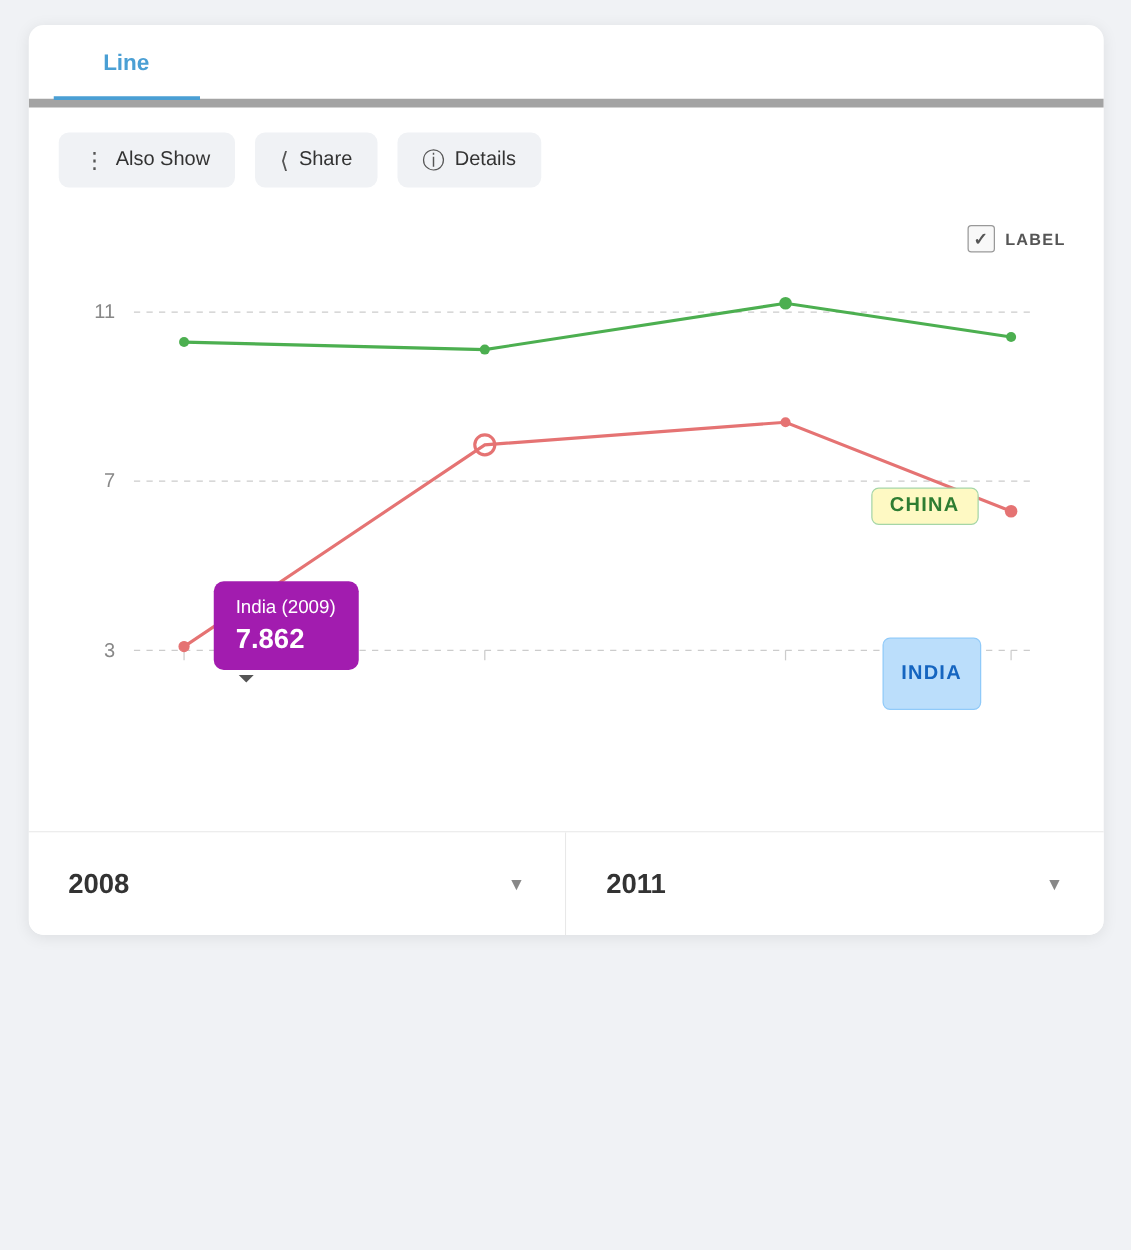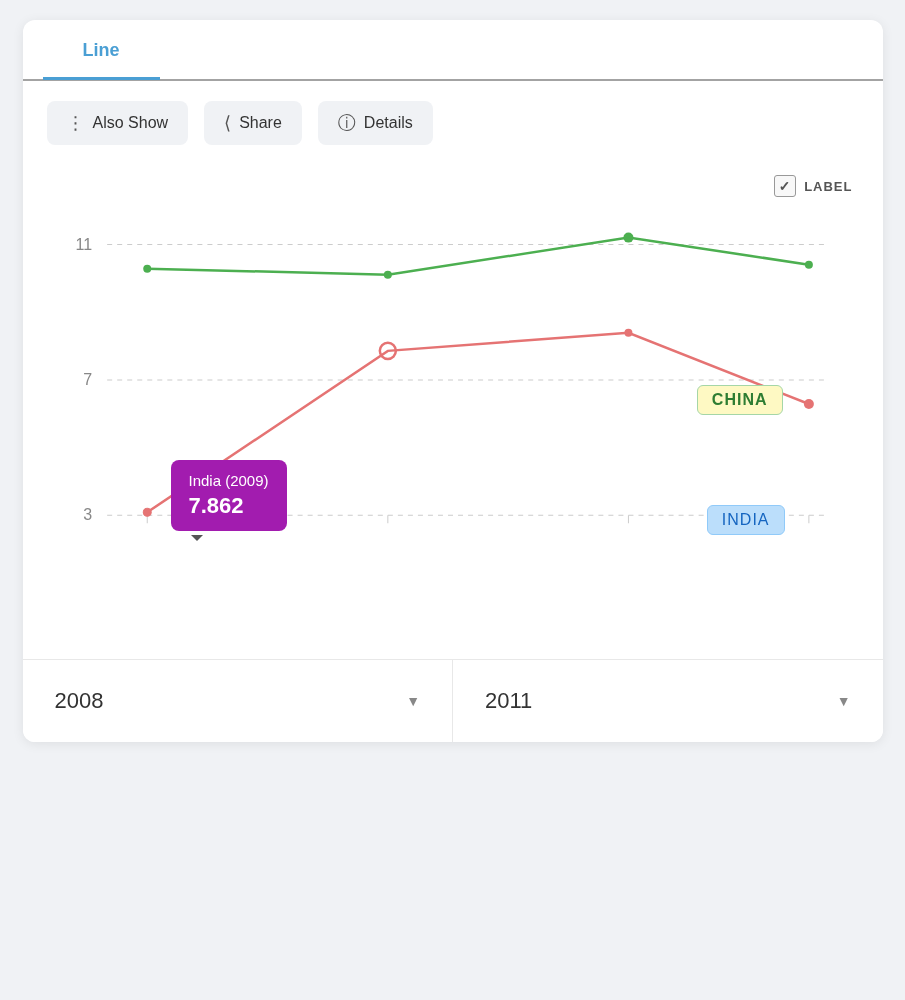--- a/index.html
+++ b/index.html
@@ -16,21 +16,21 @@
     .card {
       background: #fff;
       border-radius: 12px;
       width: 860px;
       box-shadow: 0 2px 12px rgba(0,0,0,0.08);
       overflow: hidden;
     }
     
     .tabs {
       display: flex;
-      border-bottom: 2px solid #a3a3a3;
+      border-bottom: 7px solid #a3a3a3;
       padding: 0 20px;
     }
     .tab {
       padding: 20px 40px 16px;
       font-size: 18px;
       cursor: pointer;
       color: #aaa;
       border-bottom: 3px solid transparent;
       margin-bottom: -1px;
       font-weight: 400;
@@ -141,40 +141,40 @@
       color: #2e7d32;
       letter-spacing: 1px;
     }
     .india-label {
       position: absolute;
       right: 98px;
       top: 340px;
       background: #bbdefb;
       border: 1.5px solid #90caf9;
       border-radius: 6px;
-      padding: 5px 14px;
+      padding: 19px 14px;
       font-size: 16px;
-      font-weight: 400;
+      font-weight: 700;
       color: #1565c0;
       letter-spacing: 1px;
     }
     
     .year-selectors {
       display: flex;
       gap: 0;
       border-top: 1px solid #e8e8e8;
     }
     .year-select {
       flex: 1;
       display: flex;
       align-items: center;
       justify-content: space-between;
       padding: 28px 32px;
       font-size: 22px;
-      font-weight: 400;
+      font-weight: 700;
       color: #333;
       cursor: pointer;
       border: none;
       background: #fff;
       font-family: inherit;
     }
     .year-select:first-child {
       border-right: 1px solid #e8e8e8;
     }
     .dropdown-arrow {

